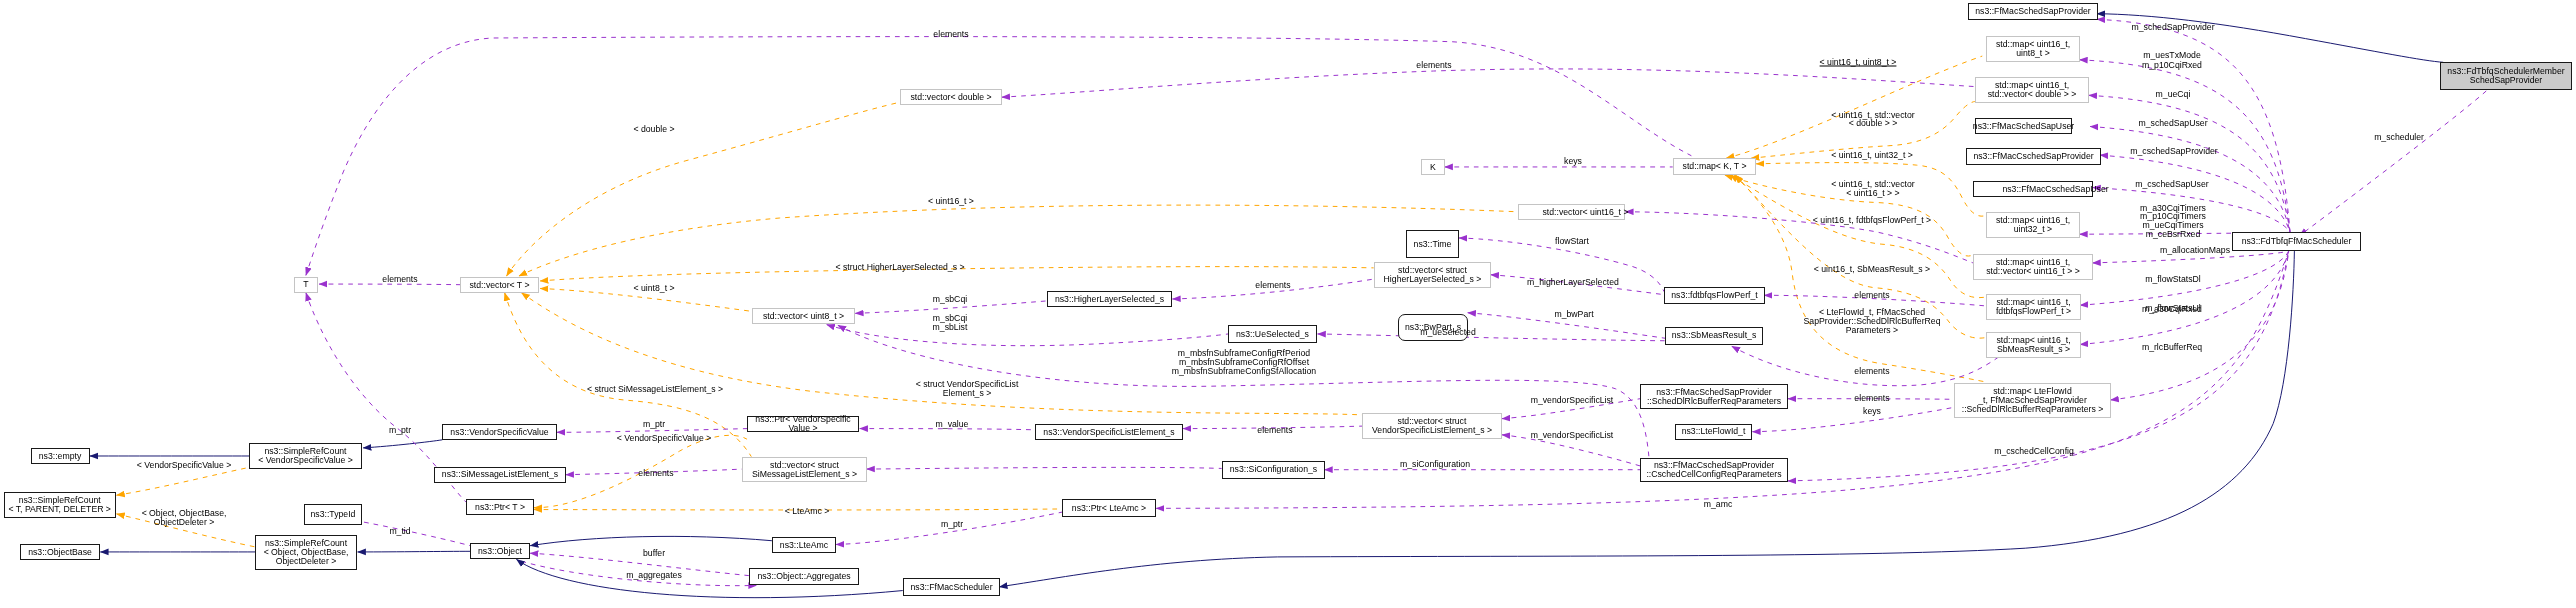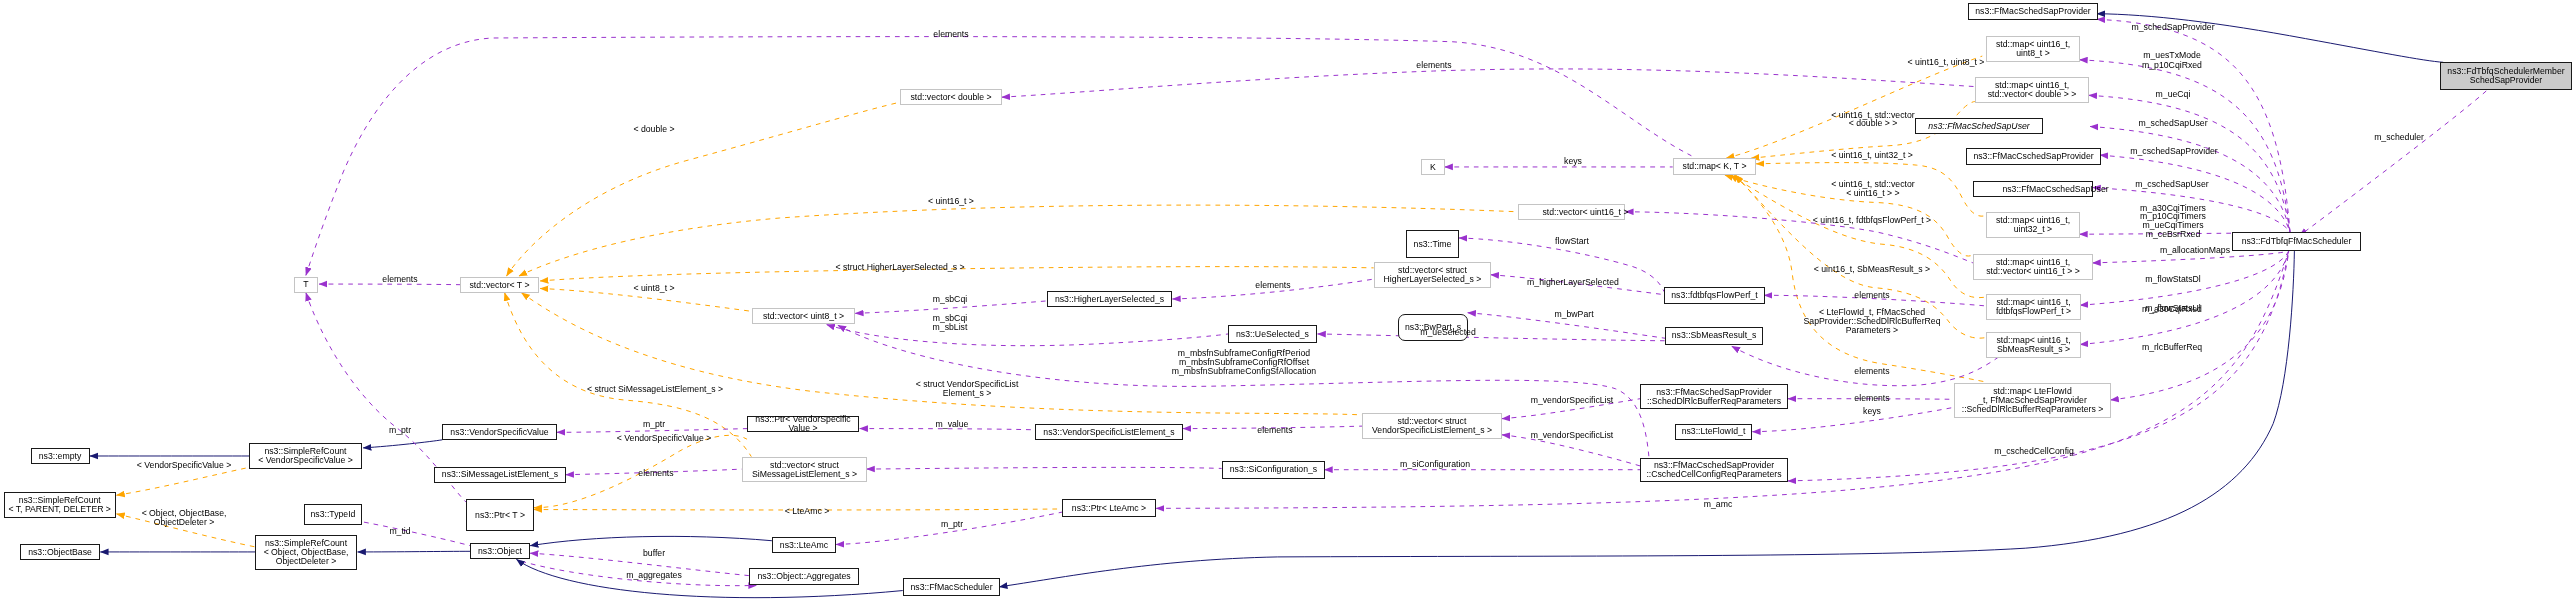--- a/index.html
+++ b/index.html
@@ -110,21 +110,21 @@
         <path d="M 2869,640 C 2950,640 3060,640 3135,641" fill="none" stroke="#9a32cd" stroke-width="1.6" stroke-dasharray="7.6,8.1" marker-start="url(#ah9a32cd)"></path>
         <path d="M 2779,556 C 2860,600 2980,625 3080,618 C 3150,612 3185,588 3206,574" fill="none" stroke="#9a32cd" stroke-width="1.6" stroke-dasharray="7.6,8.1" marker-start="url(#ah9a32cd)"></path>
         <path d="M 2831,474 C 2920,474 3080,482 3186,491" fill="none" stroke="#9a32cd" stroke-width="1.6" stroke-dasharray="7.6,8.1" marker-start="url(#ah9a32cd)"></path>
       </g>
   </svg>
   <div id="node-layer">
       <div class="node class" style="left: 1968px; top: 3.1px; width: 130px; height: 17px;"><span>ns3::FfMacSchedSapProvider</span></div>
       <div class="node cur" style="left: 2440px; top: 62px; width: 132px; height: 28px;"><span>ns3::FdTbfqSchedulerMember<br>SchedSapProvider</span></div>
       <div class="node tmpl" style="left: 1986px; top: 36px; width: 94px; height: 25.6px;"><span>std::map&lt; uint16_t,<br>uint8_t &gt;</span></div>
       <div class="node tmpl" style="left: 1975px; top: 77px; width: 114px; height: 25.6px;"><span>std::map&lt; uint16_t,<br>std::vector&lt; double &gt; &gt;</span></div>
-      <div class="node class" style="left: 1915px; top: 118px; width: 128px; height: 16px; font-style: italic;"><span>ns3::FfMacSchedSapUser</span></div>
+      <div class="node class" style="left: 1975px; top: 118px; width: 97px; height: 16px;"><span>ns3::FfMacSchedSapUser</span></div>
       <div class="node class" style="left: 1966px; top: 148px; width: 135px; height: 17px;"><span>ns3::FfMacCschedSapProvider</span></div>
       <div class="node class" style="left: 1973px; top: 181px; width: 120px; height: 16px; padding-left: 45px;"><span>ns3::FfMacCschedSapUser</span></div>
       <div class="node tmpl" style="left: 1986px; top: 212px; width: 94px; height: 25.6px;"><span>std::map&lt; uint16_t,<br>uint32_t &gt;</span></div>
       <div class="node tmpl" style="left: 1973px; top: 254px; width: 120px; height: 25.6px;"><span>std::map&lt; uint16_t,<br>std::vector&lt; uint16_t &gt; &gt;</span></div>
       <div class="node tmpl" style="left: 1986px; top: 294px; width: 95px; height: 25.6px;"><span>std::map&lt; uint16_t,<br>fdtbfqsFlowPerf_t &gt;</span></div>
       <div class="node tmpl" style="left: 1986px; top: 332px; width: 95px; height: 25.6px;"><span>std::map&lt; uint16_t,<br>SbMeasResult_s &gt;</span></div>
       <div class="node class" style="left: 2232px; top: 232px; width: 129px; height: 18.7px;"><span>ns3::FdTbfqFfMacScheduler</span></div>
       <div class="node tmpl" style="left: 900px; top: 89px; width: 102px; height: 16px;"><span>std::vector&lt; double &gt;</span></div>
       <div class="node tmpl" style="left: 1421px; top: 159px; width: 24px; height: 16px;"><span>K</span></div>
       <div class="node tmpl" style="left: 1673px; top: 158px; width: 83px; height: 17px;"><span>std::map&lt; K, T &gt;</span></div>
@@ -145,21 +145,21 @@
       <div class="node tmpl" style="left: 1362px; top: 413px; width: 140px; height: 25.6px;"><span>std::vector&lt; struct<br>VendorSpecificListElement_s &gt;</span></div>
       <div class="node tmpl" style="left: 1954px; top: 383px; width: 157px; height: 35px;"><span>std::map&lt; LteFlowId<br>_t, FfMacSchedSapProvider<br>::SchedDlRlcBufferReqParameters &gt;</span></div>
       <div class="node class" style="left: 3.7px; top: 492px; width: 112px; height: 25.6px;"><span>ns3::SimpleRefCount<br>&lt; T, PARENT, DELETER &gt;</span></div>
       <div class="node class" style="left: 277px; top: 504px; width: 58px; height: 21px; margin-left: 27px;"><span>ns3::TypeId</span></div>
       <div class="node class" style="left: 20px; top: 544px; width: 80px; height: 16px;"><span>ns3::ObjectBase</span></div>
       <div class="node class" style="left: 255px; top: 535px; width: 102px; height: 35px;"><span>ns3::SimpleRefCount<br>&lt; Object, ObjectBase,<br>ObjectDeleter &gt;</span></div>
       <div class="node class" style="left: 442px; top: 424px; width: 115px; height: 16px;"><span>ns3::VendorSpecificValue</span></div>
       <div class="node class" style="left: 434px; top: 467px; width: 132px; height: 15.6px;"><span>ns3::SiMessageListElement_s</span></div>
       <div class="node class" style="left: 30.5px; top: 448px; width: 59px; height: 16px;"><span>ns3::empty</span></div>
       <div class="node class" style="left: 249px; top: 443px; width: 113px; height: 25.6px;"><span>ns3::SimpleRefCount<br>&lt; VendorSpecificValue &gt;</span></div>
-      <div class="node class" style="left: 466px; top: 499px; width: 68px; height: 32px;"><span>ns3::Ptr&lt; T &gt;</span></div>
+      <div class="node class" style="left: 466px; top: 499px; width: 68px; height: 16px;"><span>ns3::Ptr&lt; T &gt;</span></div>
       <div class="node class" style="left: 470px; top: 543px; width: 60px; height: 16px;"><span>ns3::Object</span></div>
       <div class="node class" style="left: 772px; top: 537px; width: 64px; height: 16px;"><span>ns3::LteAmc</span></div>
       <div class="node class" style="left: 749px; top: 568px; width: 110px; height: 17px;"><span>ns3::Object::Aggregates</span></div>
       <div class="node class" style="left: 903px; top: 578px; width: 97px; height: 18px;"><span>ns3::FfMacScheduler</span></div>
       <div class="node class" style="left: 747px; top: 416px; width: 112px; height: 16px;"><span>ns3::Ptr&lt; VendorSpecific<br>Value &gt;</span></div>
       <div class="node tmpl" style="left: 742px; top: 457px; width: 125px; height: 25px;"><span>std::vector&lt; struct<br>SiMessageListElement_s &gt;</span></div>
       <div class="node class" style="left: 1035px; top: 424px; width: 148px; height: 16px;"><span>ns3::VendorSpecificListElement_s</span></div>
       <div class="node class" style="left: 1222px; top: 461px; width: 103px; height: 17.5px;"><span>ns3::SiConfiguration_s</span></div>
       <div class="node class" style="left: 1062px; top: 499px; width: 94px; height: 18px;"><span>ns3::Ptr&lt; LteAmc &gt;</span></div>
     </div>
@@ -176,21 +176,21 @@
       <div class="elabel" style="left: 2173px; top: 225px; text-align: center;">m_ueCqiTimers</div>
       <div class="elabel" style="left: 2173px; top: 234px;">m_ceBsrRxed</div>
       <div class="elabel" style="left: 2173px; top: 250px; margin-left: 22px;">m_allocationMaps</div>
       <div class="elabel" style="left: 2173px; top: 260px; margin-top: 48px;">m_flowStatsUl</div>
       <div class="elabel" style="left: 2173px; top: 279px;">m_flowStatsDl</div>
       <div class="elabel" style="left: 2172px; top: 309px;">m_a30CqiRxed</div>
       <div class="elabel" style="left: 2172px; top: 347px;">m_rlcBufferReq</div>
       <div class="elabel" style="left: 2034px; top: 451px;">m_cschedCellConfig</div>
       <div class="elabel" style="left: 1718px; top: 504px;">m_amc</div>
       <div class="elabel" style="left: 2399px; top: 137px;">m_scheduler</div>
-      <div class="elabel" style="left: 1946px; top: 62px;">&lt; uint16_t, uint8_t &gt;</div>
+      <div class="elabel" style="left: 1858px; top: 62px; text-decoration: underline;">&lt; uint16_t, uint8_t &gt;</div>
       <div class="elabel" style="left: 1873px; top: 115px;">&lt; uint16_t, std::vector</div>
       <div class="elabel" style="left: 1873px; top: 123px;">&lt; double &gt; &gt;</div>
       <div class="elabel" style="left: 1872px; top: 155px;">&lt; uint16_t, uint32_t &gt;</div>
       <div class="elabel" style="left: 1873px; top: 184px;">&lt; uint16_t, std::vector</div>
       <div class="elabel" style="left: 1873px; top: 193px;">&lt; uint16_t &gt; &gt;</div>
       <div class="elabel" style="left: 1872px; top: 220px;">&lt; uint16_t, fdtbfqsFlowPerf_t &gt;</div>
       <div class="elabel" style="left: 1872px; top: 269px;">&lt; uint16_t, SbMeasResult_s &gt;</div>
       <div class="elabel" style="left: 1872px; top: 295px;">elements</div>
       <div class="elabel" style="left: 1872px; top: 312px;">&lt; LteFlowId_t, FfMacSched</div>
       <div class="elabel" style="left: 1872px; top: 321px;">SapProvider::SchedDlRlcBufferReq</div>

